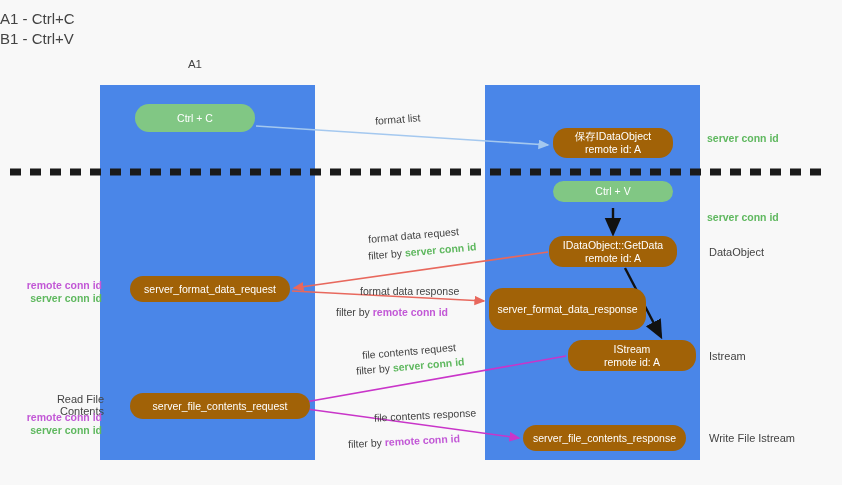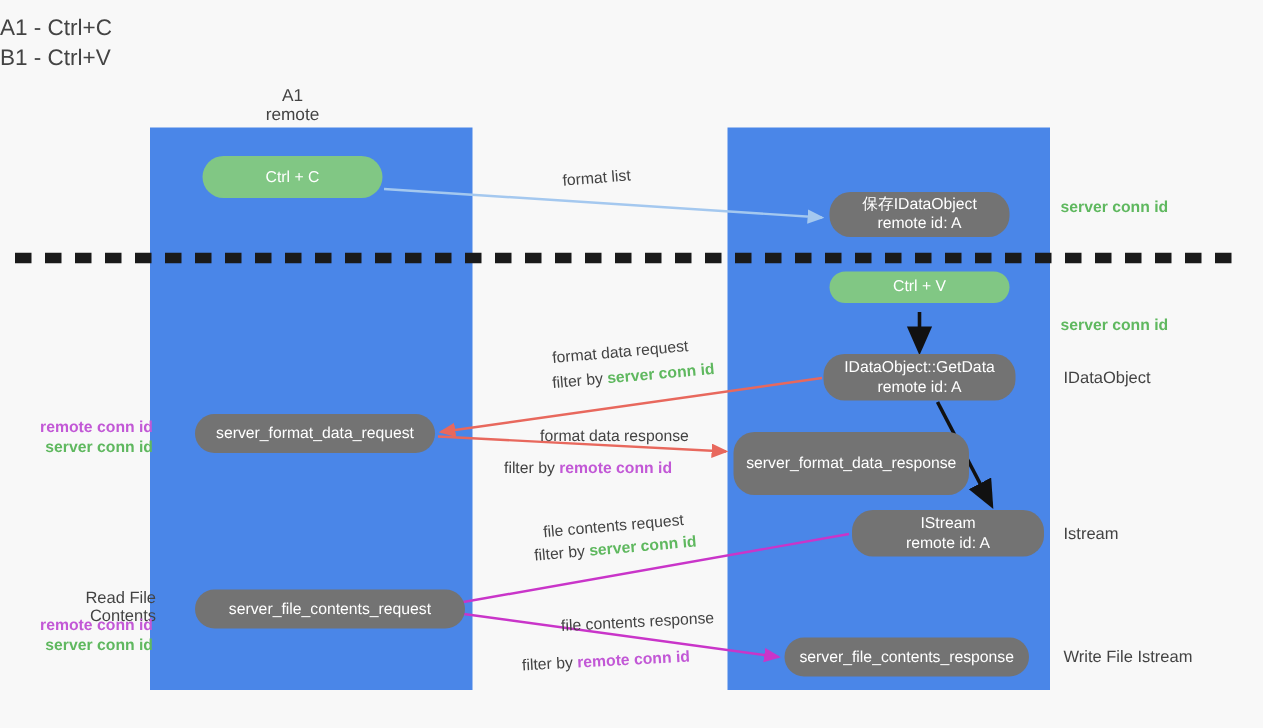--- a/index.html
+++ b/index.html
@@ -38,21 +38,21 @@
     box-sizing:border-box;
     display:flex;flex-direction:column;
     align-items:center;justify-content:center;
     color:#ffffff;font-size:10.5px;line-height:13px;
     text-align:left;
     padding:3px 6px;
     border-radius:14px;
   }
   .box.green{background:#81c784;}
   .box.orange{background:#fbb košice;}
-  .box.orange{background:#737373;}
+  .box.orange{background:#a16207;}
 
   #box-ctrlc{left:135px;top:104px;width:120px;height:28px;}
   #box-save-idataobject{left:553px;top:128px;width:120px;height:30px;}
   #box-ctrlv{left:553px;top:181px;width:120px;height:21px;}
   #box-getdata{left:549px;top:236px;width:128px;height:31px;}
   #box-istream{left:568px;top:340px;width:128px;height:31px;}
   #box-fmt-req{left:130px;top:276px;width:160px;height:26px;}
   #box-fmt-resp{left:489px;top:288px;width:157px;height:42px;}
   #box-file-req{left:130px;top:393px;width:180px;height:26px;}
   #box-file-resp{left:523px;top:425px;width:163px;height:26px;}
@@ -100,21 +100,20 @@
 
 <div class="stage">
 
   <div class="abs" id="title">
     <div>A1 - Ctrl+C</div>
     <div>B1 - Ctrl+V</div>
   </div>
 
   <div class="abs col-head" id="head-a1">
     <div>A1</div>
-    <div>remote</div>
   </div>
 
   <div class="abs lane" id="lane-a1"></div>
   <div class="abs lane" id="lane-b1"></div>
 
   <svg id="wires" viewBox="0 0 842 485">
     <defs>
       <marker id="ah-blue" markerWidth="7" markerHeight="7" refX="6" refY="3" orient="auto">
         <path d="M0,0 L7,3 L0,6 z" fill="#a4c8ef"></path>
       </marker>
@@ -204,21 +203,21 @@
     <span>filter by </span><b class="green-t">server conn id</b>
   </div>
 
   <div class="abs cap" id="cap-file-resp">file contents response</div>
   <div class="abs cap" id="cap-file-resp2">
     <span>filter by </span><b class="purple-t">remote conn id</b>
   </div>
 
   <div class="abs side green-t" id="lbl-r-server1">server conn id</div>
   <div class="abs side green-t" id="lbl-r-server2">server conn id</div>
-  <div class="abs plain" id="lbl-r-dataobject">IDataObject</div>
+  <div class="abs plain" id="lbl-r-dataobject">DataObject</div>
   <div class="abs plain" id="lbl-r-istream">Istream</div>
   <div class="abs plain" id="lbl-r-write">Write File Istream</div>
 
   <div class="abs" id="lbl-l-ids1">
     <div class="side purple-t">remote conn id</div>
     <div class="side green-t">server conn id</div>
   </div>
 
   <div class="abs plain" id="lbl-l-read">Read File Contents</div>
 

